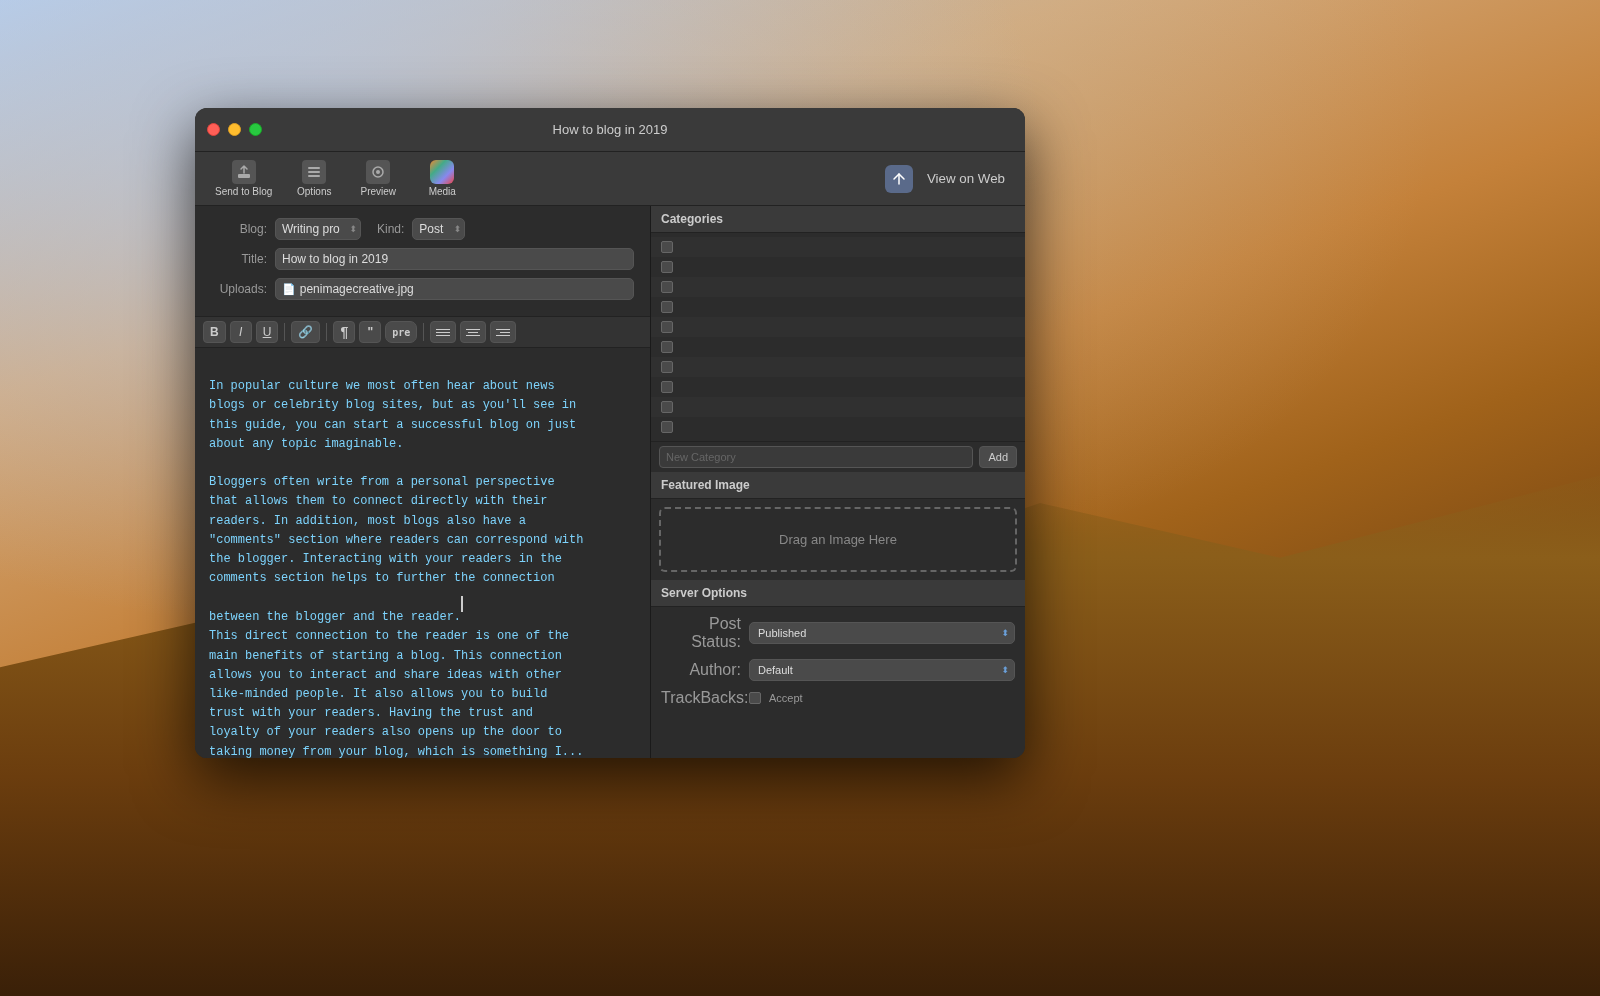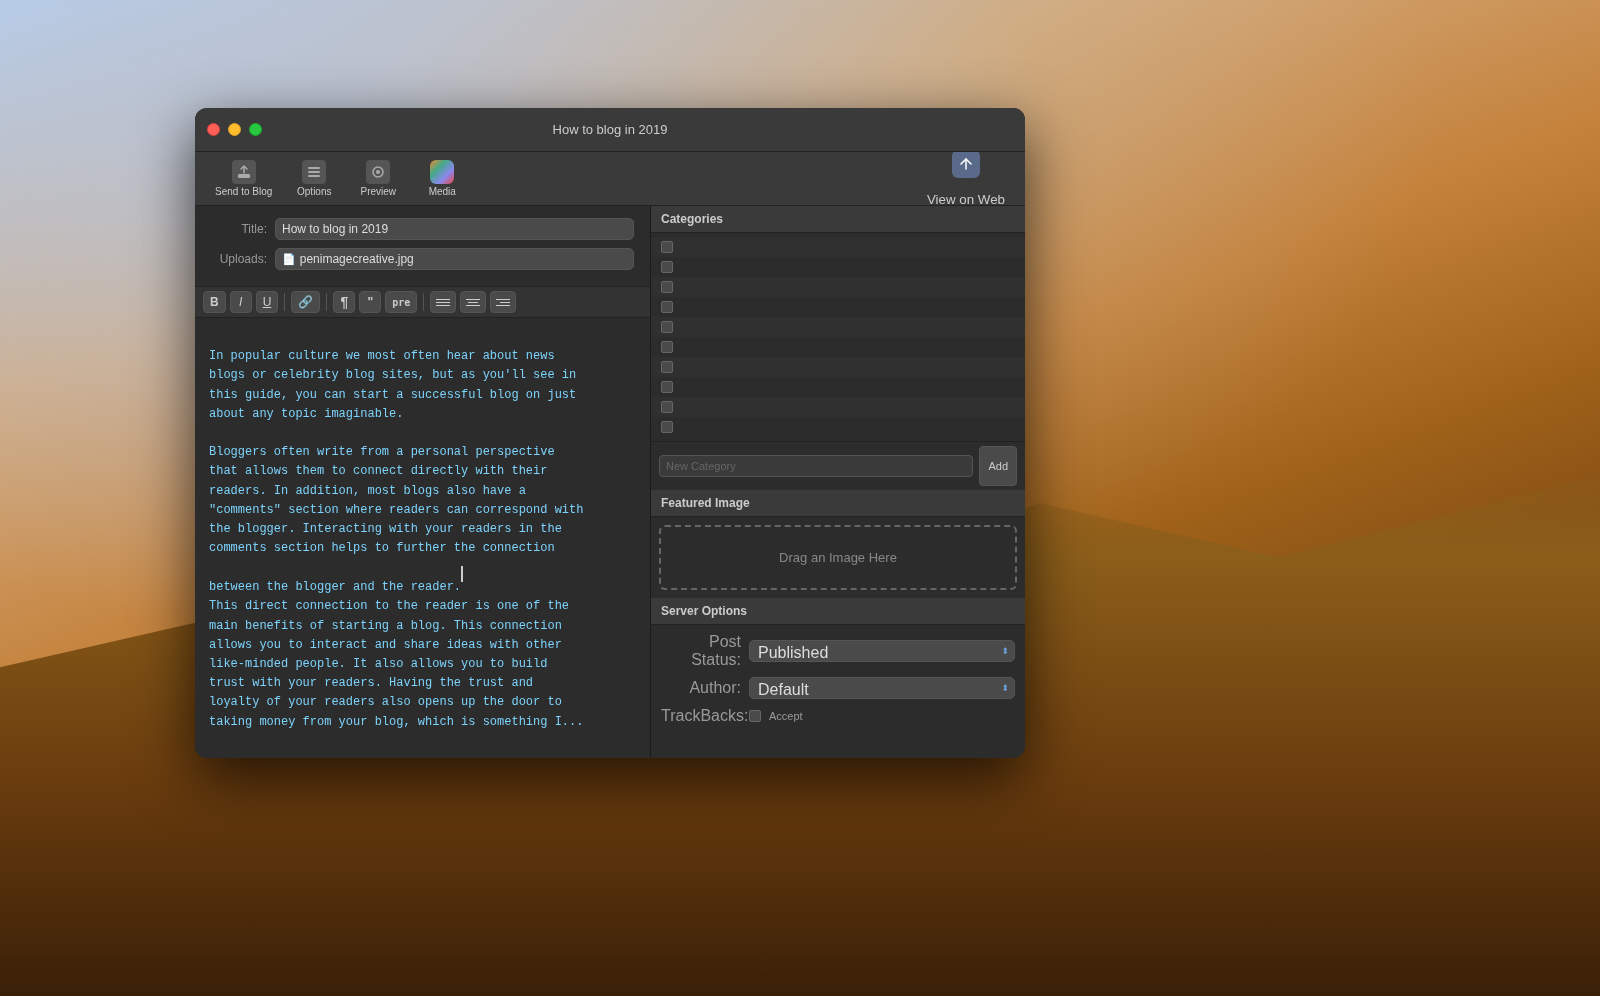--- a/index.html
+++ b/index.html
@@ -140,21 +140,21 @@
 
     .toolbar-btn .tb-label {
       font-size: 10px;
       color: #ccc;
     }
 
     .toolbar-spacer { flex: 1; }
 
     .toolbar-btn-right {
       display: flex;
-      flex-direction: column;
+      flex-direction: row;
       align-items: center;
       gap: 14px;
       padding: 4px 8px;
       border-radius: 6px;
       cursor: pointer;
       background: none;
       border: none;
       color: #ccc;
     }
 
@@ -425,21 +425,21 @@
     .new-cat-input::placeholder { color: #666; }
 
     .add-btn {
       background: #4a4a4a;
       border: 1px solid #555;
       border-radius: 4px;
       color: #ccc;
       font-size: 11px;
       padding: 2px 8px;
       cursor: pointer;
-      height: 40px;
+      height: 22px;
     }
 
     
     .featured-section {
       flex-shrink: 0;
     }
 
     .drag-image-area {
       margin: 8px;
       border: 2px dashed #666;
@@ -481,21 +481,21 @@
       position: relative;
       flex: 1;
     }
 
     .server-select {
       width: 100%;
       background: #4a4a4a;
       border: 1px solid #555;
       border-radius: 5px;
       color: #ddd;
-      font-size: 16px;
+      font-size: 11px;
       padding: 3px 24px 3px 8px;
       appearance: none;
       cursor: pointer;
       height: 22px;
     }
 
     .server-select-wrapper::after {
       content: '⬍';
       position: absolute;
       right: 6px;
@@ -584,20 +584,34 @@
       <span class="tb-label">View on Web</span>
     </button>
   </div>
 
   <div class="content-area">
 
     <div class="left-panel">
 
       <div class="form-section">
 
+        <div class="form-row">
+          <span class="form-label">Blog:</span>
+          <div class="select-wrapper">
+            <select class="form-select">
+              <option>Writing pro</option>
+            </select>
+          </div>
+          <span class="kind-label">Kind:</span>
+          <div class="select-wrapper">
+            <select class="form-select">
+              <option>Post</option>
+            </select>
+          </div>
+        </div>
 
         <div class="form-row">
           <span class="form-label">Title:</span>
           <input class="form-input" type="text" value="How to blog in 2019" style="">
         </div>
 
 
         <div class="form-row">
           <span class="form-label">Uploads:</span>
           <div class="upload-input">
@@ -612,21 +626,21 @@
         <button class="fmt-btn">
             <b>B</b>
           </button>
         <button class="fmt-btn fmt-btn-italic">I</button>
         <button class="fmt-btn fmt-btn-underline">U</button>
         <div class="fmt-sep"></div>
         <button class="fmt-btn fmt-btn-link">🔗</button>
         <div class="fmt-sep"></div>
         <button class="fmt-btn" style="font-size:14px;">¶</button>
         <button class="fmt-btn">"</button>
-        <button class="fmt-btn" style="font-size:10px; font-family:monospace;">pre</button>
+        <button class="fmt-btn" style="font-size:10px; font-family:monospace;border-radius:7px;">pre</button>
         <div class="fmt-sep"></div>
         <button class="fmt-btn" style="flex-direction:column; gap:2px; padding: 2px 5px;">
           <div style="width:14px; height:1px; background:#ccc;"></div>
           <div style="width:14px; height:1px; background:#ccc;"></div>
           <div style="width:14px; height:1px; background:#ccc;"></div>
         </button>
         <button class="fmt-btn" style="flex-direction:column; gap:2px; padding: 2px 5px;">
           <div style="width:14px; height:1px; background:#ccc; margin: 0 auto;"></div>
           <div style="width:10px; height:1px; background:#ccc; margin: 0 auto;"></div>
           <div style="width:14px; height:1px; background:#ccc; margin: 0 auto;"></div>

